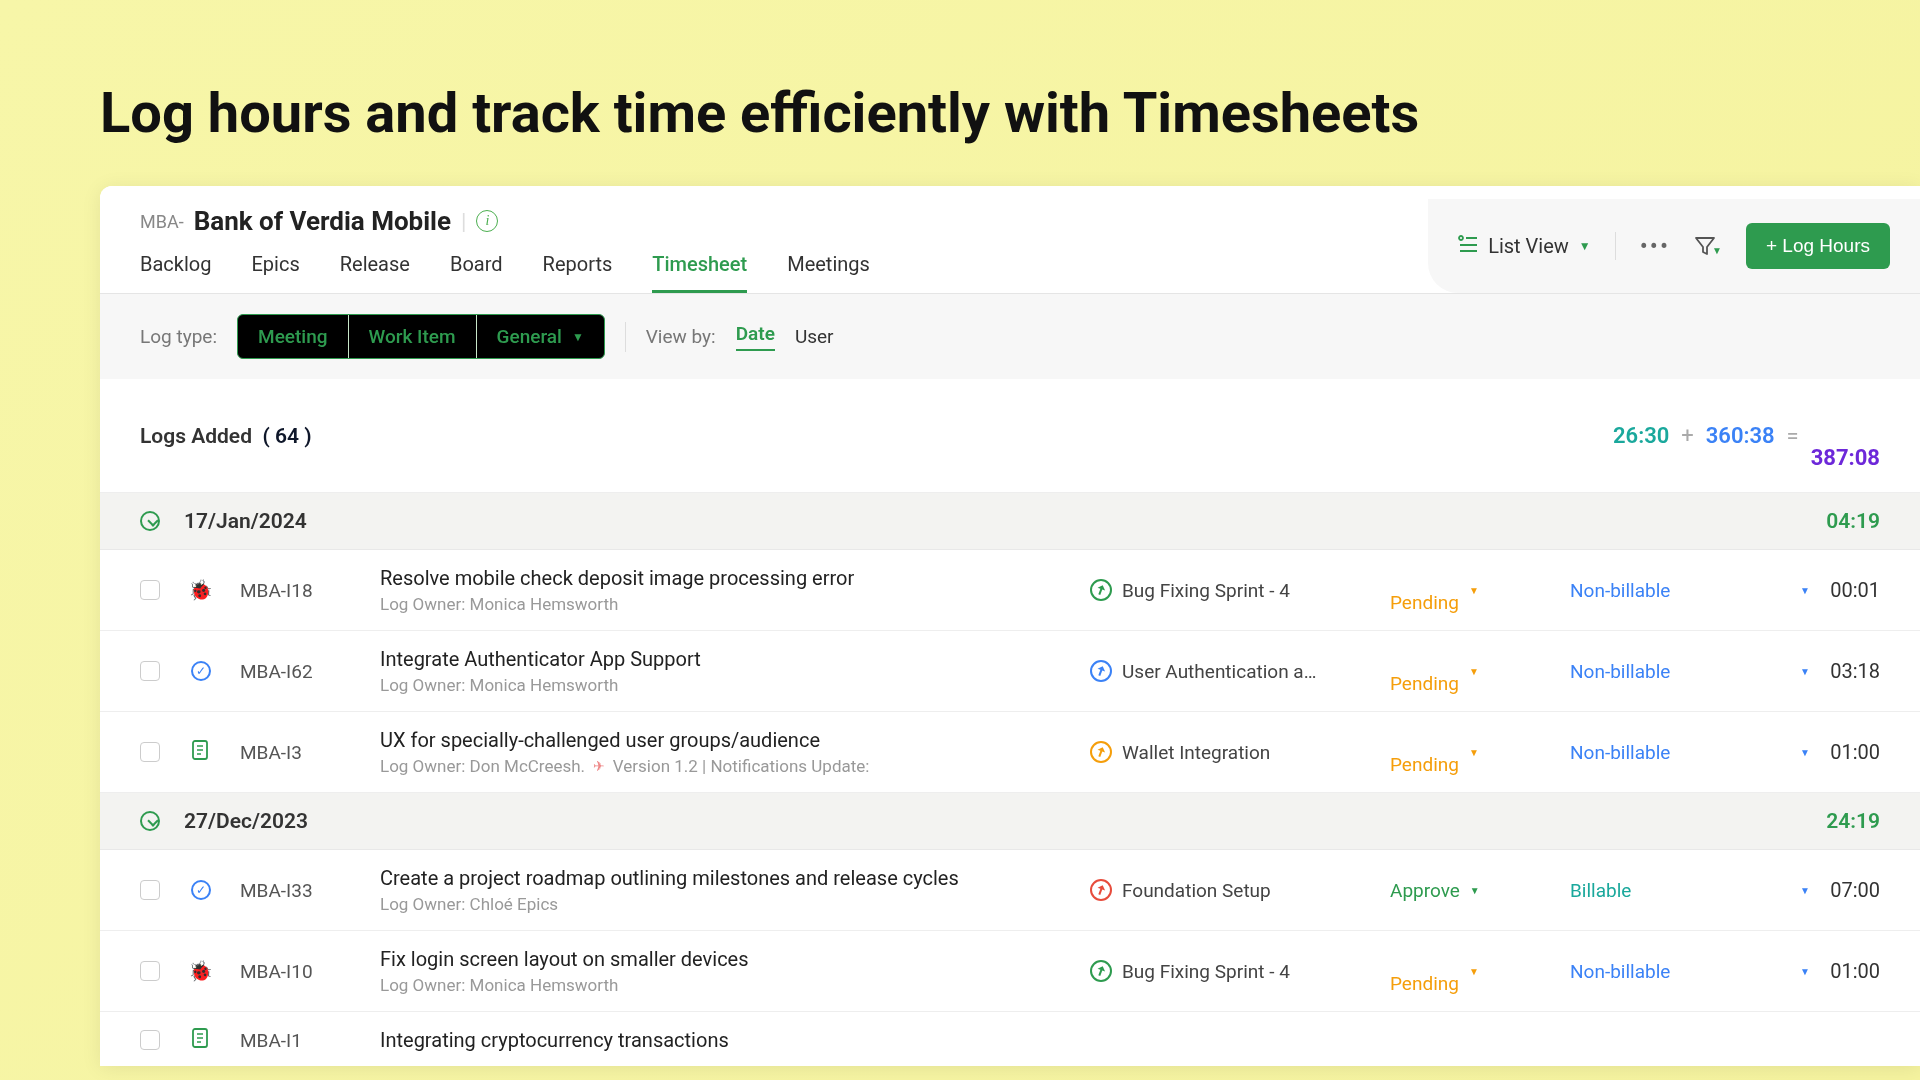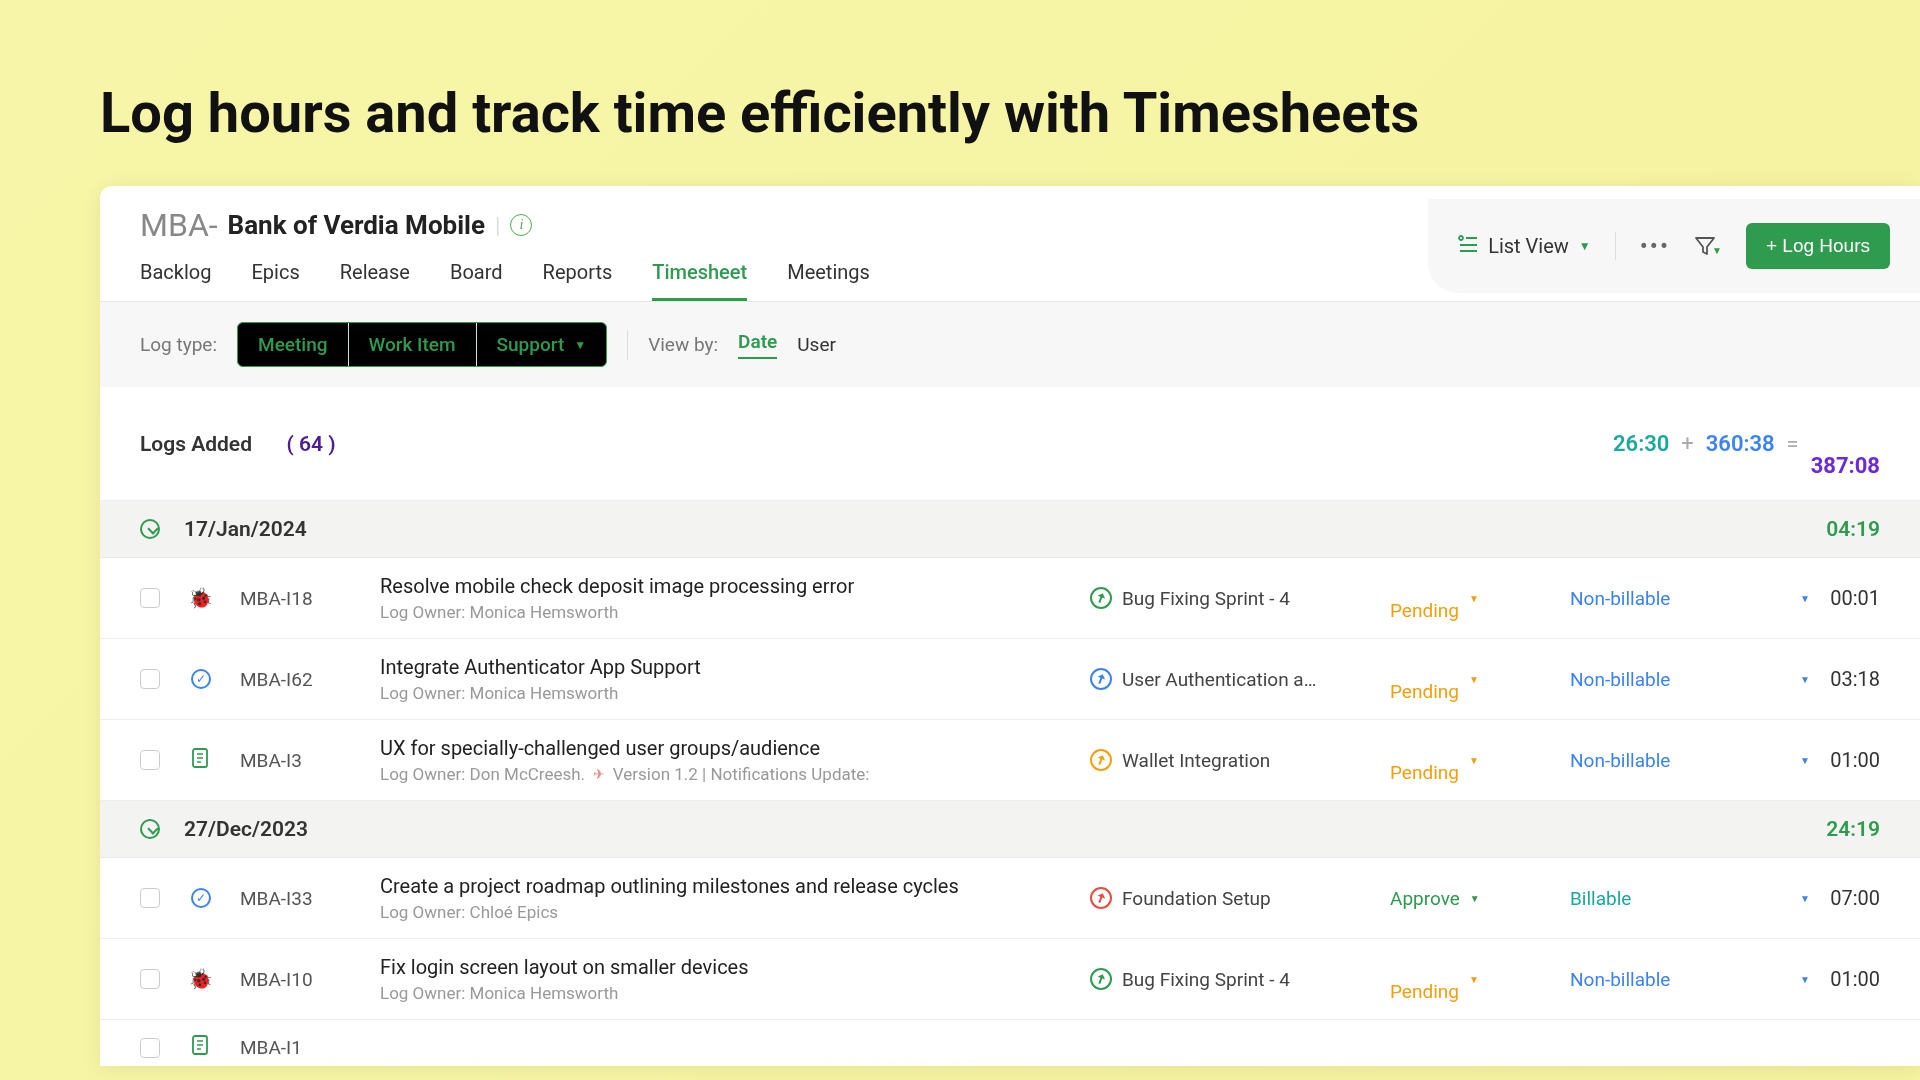--- a/index.html
+++ b/index.html
@@ -30,21 +30,21 @@
   align-items: flex-end;
   justify-content: space-between;
   background: #fff;
   border-bottom: 1px solid #e5e5e5;
   position: relative;
 }
 .header-left {
   padding: 20px 40px 0 40px;
 }
 .proj-row { display: flex; align-items: center; gap: 10px; margin-bottom: 16px; }
-.proj-prefix { font-size: 32px; font-weight: 400; color: #888; }
+.proj-prefix { font-size: 18px; font-weight: 400; color: #888; }
 .proj-name { font-size: 26px; font-weight: 700; color: #222; }
 .divider-v { color: #ddd; font-size: 22px; }
 .info-circle {
   width: 22px; height: 22px; border: 1.5px solid #4caf50; border-radius: 50%;
   display: inline-flex; align-items: center; justify-content: center;
   color: #4caf50; font-size: 14px; font-style: italic; font-family: serif;
 }
 .nav-tabs { display: flex; gap: 40px; }
 .nav-tab {
   font-size: 20px; color: #333; padding-bottom: 14px; cursor: pointer;
@@ -86,21 +86,21 @@
 }
 .logtype-item:last-child { border-right: none; display: flex; align-items: center; gap: 10px; }
 .vsep { width: 1px; height: 30px; background: #ddd; }
 .viewby-date { font-size: 19px; color: #2e9b4f; font-weight: 600; border-bottom: 2px solid #2e9b4f; padding-bottom: 4px; cursor: pointer; }
 .viewby-user { font-size: 19px; color: #333; cursor: pointer; }
 .summary-row {
   display: flex; align-items: center; justify-content: space-between;
   padding: 22px 40px; background: #fff; border-bottom: 1px solid #eee;
 }
 .summary-left { font-size: 21px; color: #333; font-weight: 600; }
-.summary-count { color: #4c1d95; margin-left: 24px; }
+.summary-count { color: #0f172a; }
 .summary-right { display: flex; align-items: center; gap: 12px; font-size: 22px; }
 .t-teal { color: #1aa89c; font-weight: 600; }
 .t-blue { color: #3b82f6; font-weight: 600; }
 .t-gray { color: #aaa; }
 .t-green { color: #6d28d9; font-weight: 700; margin-top: 44px; }
 .date-row {
   display: flex; align-items: center; justify-content: space-between;
   padding: 16px 40px; background: #f3f3f1; border-bottom: 1px solid #e8e8e8;
 }
 .date-left { display: flex; align-items: center; gap: 24px; }
@@ -207,21 +207,21 @@
       <button class="log-hours-btn">+ Log Hours</button>
     </div>
   </div>
 
   <div class="filter-row">
     <span class="filter-label">Log type:</span>
     <div class="logtype-group">
       <div class="logtype-item">Meeting</div>
       <div class="logtype-item">Work Item</div>
       <div class="logtype-item">
-        <span>Support</span>
+        <span>General</span>
         <span class="chevron-down">▼</span>
       </div>
     </div>
     <div class="vsep"></div>
     <span class="filter-label">View by:</span>
     <span class="viewby-date">Date</span>
     <span class="viewby-user">User</span>
   </div>
 
   <div class="summary-row">
@@ -402,20 +402,23 @@
         <div class="checkbox"></div>
         <div class="type-icon">
           <span class="doc-icon"><svg width="18" height="20" viewBox="0 0 18 20">
               <rect x="1" y="1" width="14" height="18" rx="2" fill="none" stroke="#2e9b4f" stroke-width="1.8"></rect>
               <line x1="5" y1="6" x2="11" y2="6" stroke="#2e9b4f" stroke-width="1.5"></line>
               <line x1="5" y1="10" x2="11" y2="10" stroke="#2e9b4f" stroke-width="1.5"></line>
               <line x1="5" y1="14" x2="9" y2="14" stroke="#2e9b4f" stroke-width="1.5"></line>
             </svg></span>
         </div>
         <div class="item-id">MBA-I1</div>
+        <div class="item-main">
+          <div class="item-title">Integrating cryptocurrency transactions</div>
+        </div>
         <div class="epic-cell"></div>
         <div class="status-cell"></div>
         <div class="bill-cell"></div>
         <div class="time-cell"></div>
       </div>
     </div>
 
 </div>
 
 </body></html>

